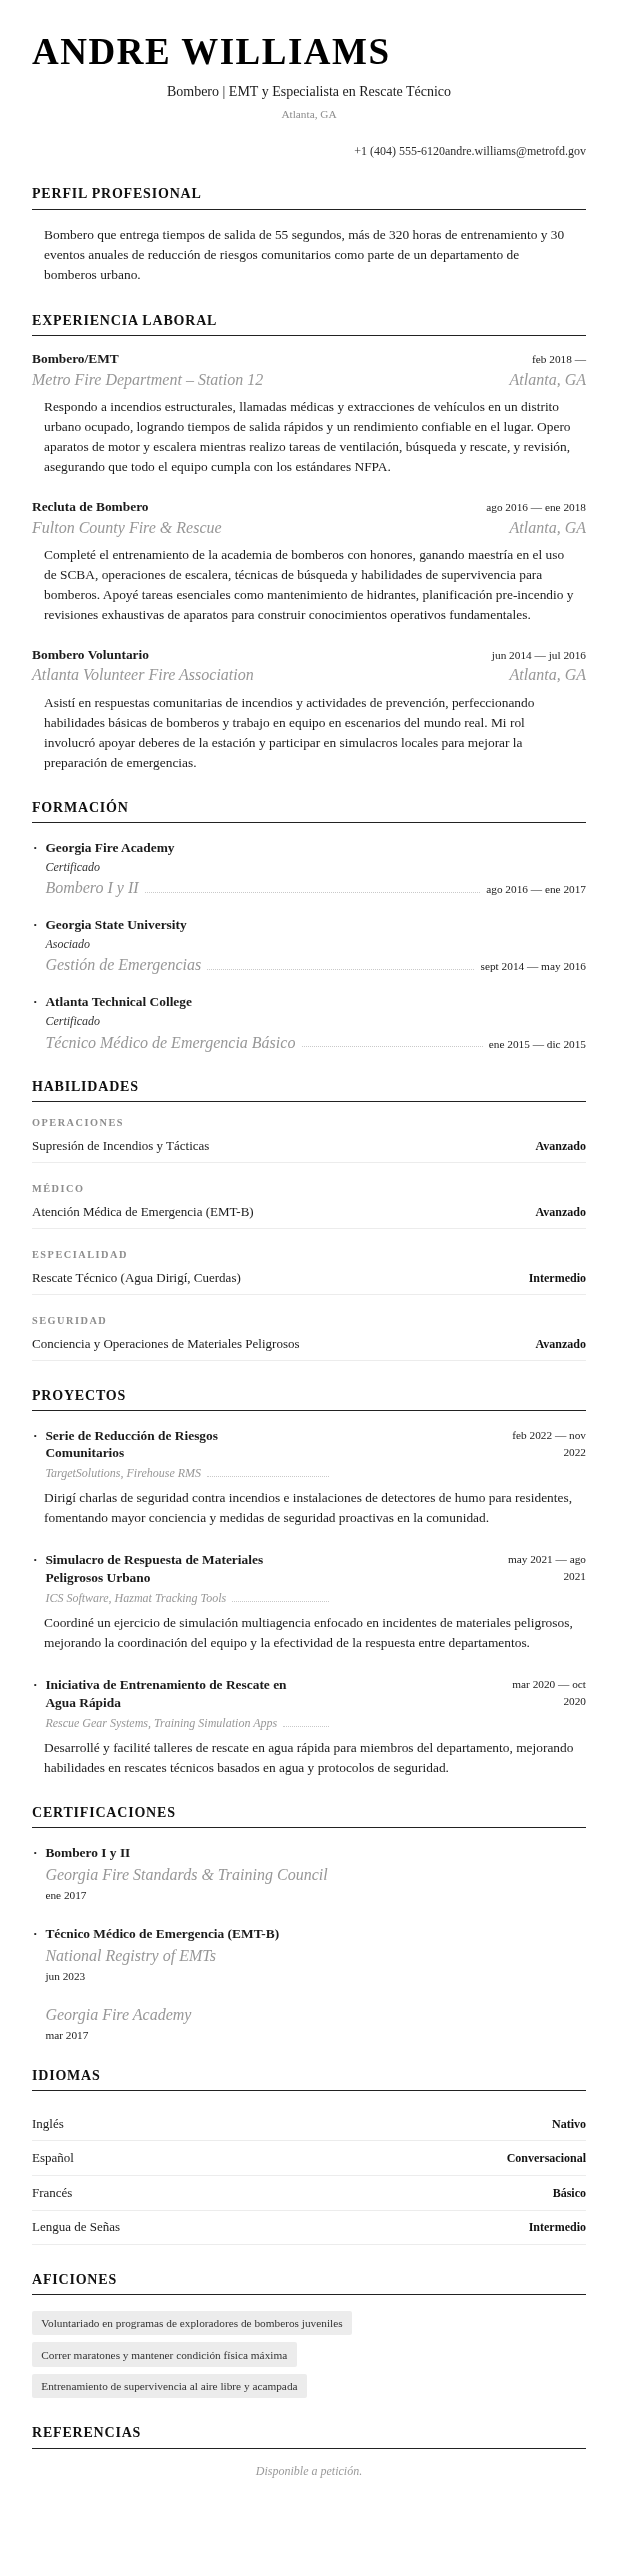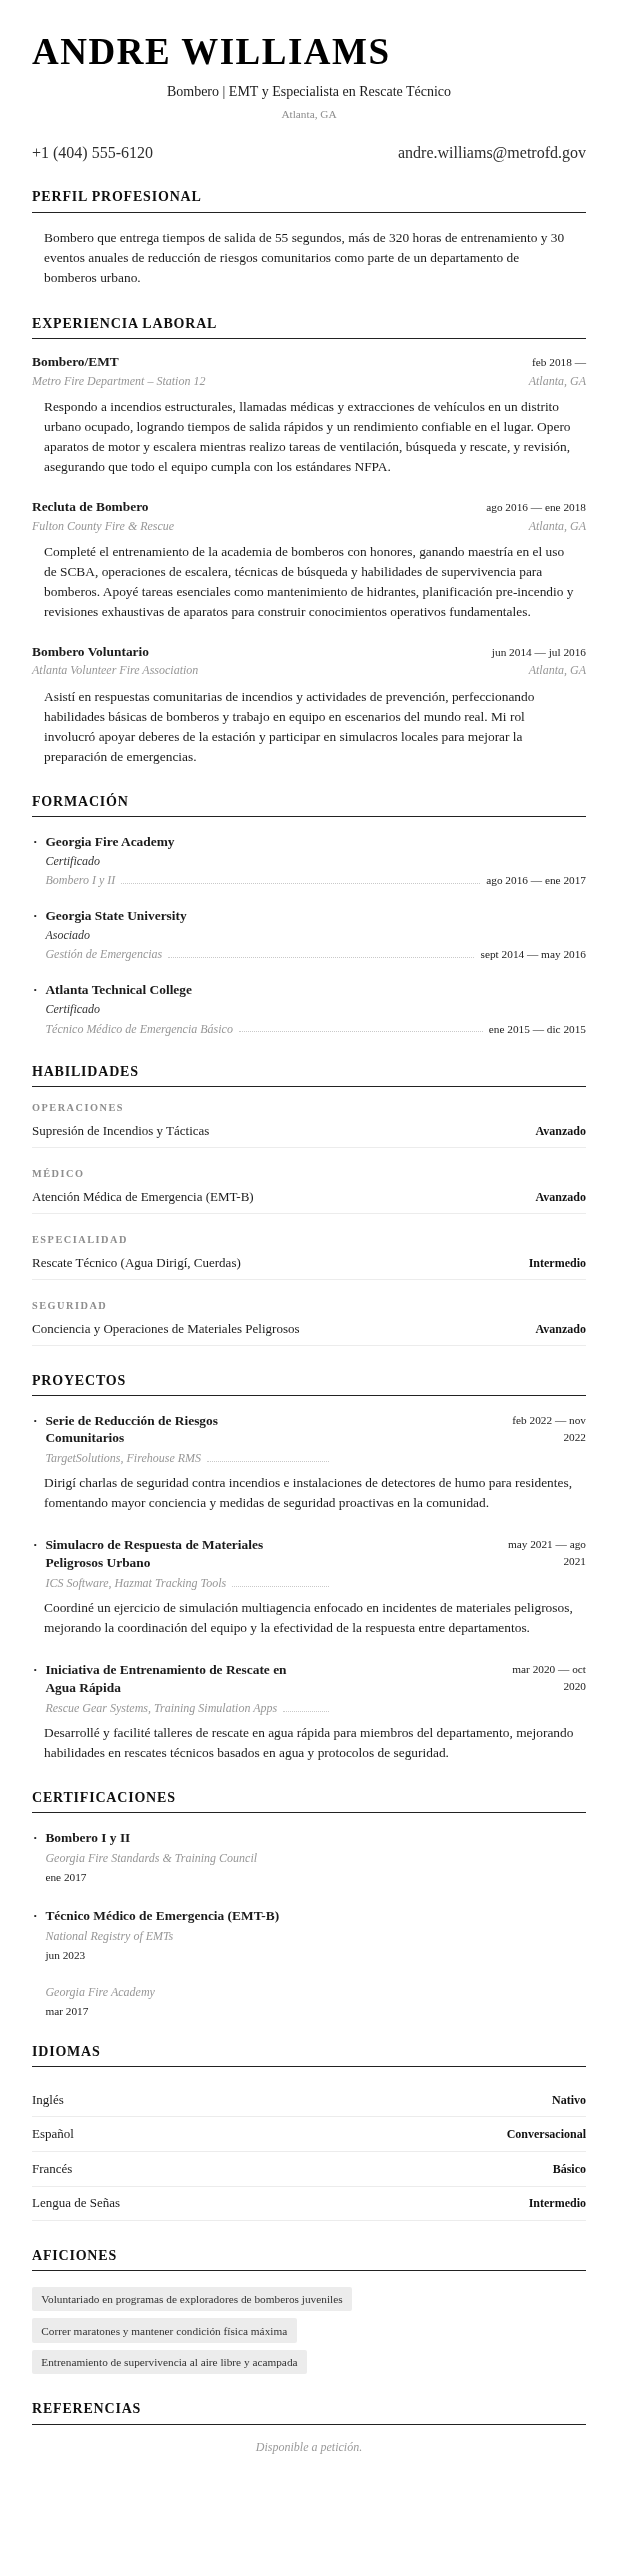--- a/index.html
+++ b/index.html
@@ -21,38 +21,38 @@
   .name {
     margin: 0 0 11.3px;
     text-align: left;
     font-size: 37px;
     font-weight: 700;
     letter-spacing: 1.5px;
     color: #000000;
   }
   .tagline { text-align: center; font-size: 14px; color: #1b1b1b; margin-bottom: 8.2px; }
   .loc { text-align: center; font-size: 11.3px; color: #8d8d8d; margin-bottom: 24px; }
-  .contact { display: flex; justify-content: space-between; font-size: 16px; color: #2e2e2e; }
+  .contact { display: flex; justify-content: flex-end; font-size: 12px; color: #2e2e2e; }
 
   
   .section { margin-top: 27px; }
   .section-title {
     margin: 0 0 15.5px;
     font-size: 14px;
     font-weight: 700;
     letter-spacing: 0.8px;
     color: #101010;
     padding-bottom: 6.2px;
     border-bottom: 1px solid #222222;
   }
   .body-text { margin: 12px; font-size: 13.4px; line-height: 1.5; color: #1b1b1b; }
 
   .row { display: flex; justify-content: space-between; align-items: baseline; }
   .date { font-size: 11.3px; color: #222222; white-space: nowrap; }
-  .muted-italic { font-size: 12px; font-style: italic; color: #979797; }
+  .muted-italic { font-size: 16px; font-style: italic; color: #979797; }
 
   
   .job { margin-bottom: 21.6px; }
   .job-title { font-size: 13.4px; font-weight: 700; }
   .sub-row { margin-top: 3.6px; }
   .job .body-text { margin-top: 8.2px; }
 
   
   .bulleted { position: relative; padding-left: 13.4px; font-size: 13.4px; font-weight: 700; line-height: 1.3; }
   .bulleted::before { content: "·"; position: absolute; left: 1px; top: 0; }

